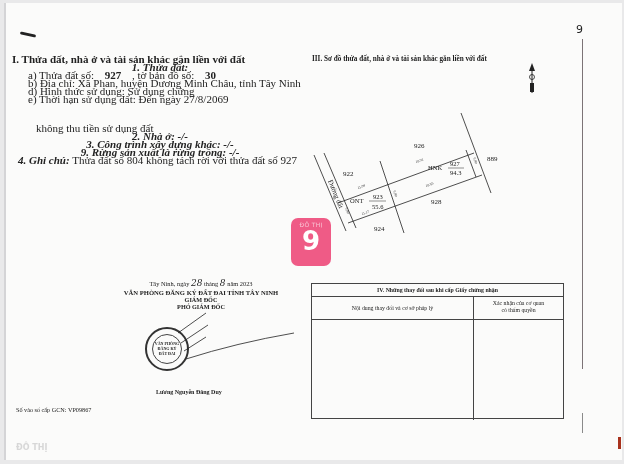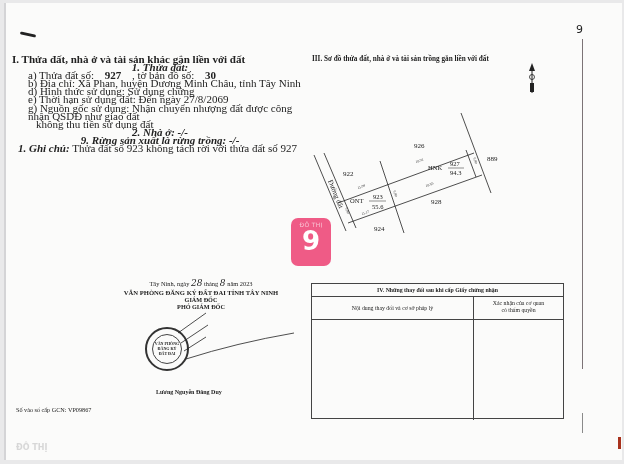--- a/index.html
+++ b/index.html
@@ -18,21 +18,21 @@
   }
   .scan-mark { position:absolute; left:14px; top:30px; width:16px; height:3px; background:#222; transform:rotate(12deg); border-radius:2px; }
   .page-number { position:absolute; left:570px; top:20px; font-size:11px; font-family:"DejaVu Sans", sans-serif; }
   .right-rule { position:absolute; left:576px; top:36px; width:1px; height:330px; background:#7c7376; }
   .right-rule2 { position:absolute; left:576px; top:410px; width:1px; height:20px; background:#8a8a8a; }
 
   .sec1 { position:absolute; left:6px; top:52px; width:290px; font-size:11px; line-height:8.1px; }
   .sec1 .h1 { font-weight:bold; }
   .sec1 .h2 { font-weight:bold; font-style:italic; padding-left:6px;text-align:center; }
   .sec1 .row { padding-left:16px; }
-  .sec1 .row2 { padding-left:24px; }
+  .sec1 .row2 { padding-left:24px;margin-top:20px; }
   .sec1 b { font-weight:bold; }
 
   .sec3 { position:absolute; left:306px; top:52px; font-size:7.2px; font-weight:bold; }
   .north { position:absolute; left:521px; top:60px; width:10px; height:32px; }
   .diagram { position:absolute; left:300px; top:90px; width:250px; height:140px; }
   .diagram text { font-family:"Liberation Serif", serif; fill:#222; }
 
   .badge {
     position:absolute; left:291px; top:218px; width:40px; height:48px;
     background:#ef5b86; border-radius:7px; color:#fff; text-align:center;
@@ -75,31 +75,31 @@
     <div class="h2">1. Thửa đất:</div>
     <div class="row">
       <span>a) Thửa đất số:</span>
       <b style="margin-left:8px;margin-right:8px;">927</b>
       <span>, tờ bản đồ số:</span>
       <b style="margin-left:8px;">30</b>
     </div>
     <div class="row">b) Địa chỉ: Xã Phan, huyện Dương Minh Châu, tỉnh Tây Ninh</div>
     <div class="row">d) Hình thức sử dụng: Sử dụng chứng</div>
     <div class="row">e) Thời hạn sử dụng đất: Đến ngày 27/8/2069</div>
-    <div class="row">g) Nguồn gốc sử dụng: Nhận chuyển nhượng đất được công nhận QSDĐ như giao đất</div>
     <div class="row2">không thu tiền sử dụng đất</div>
     <div class="h2">2. Nhà ở: -/-</div>
+    <div class="h2">3. Công trình xây dựng khác: -/-</div>
     <div class="h2">9. Rừng sản xuất là rừng trồng: -/-</div>
     <div style="padding-left:6px;">
-      <b><i>1. Ghi chú:</i></b>
-      <span>Thửa đất số 923  không tách rời với thửa đất số 927</span>
+      <b><i>4. Ghi chú:</i></b>
+      <span>Thửa đất số 804  không tách rời với thửa đất số 927</span>
     </div>
   </div>
 
-  <div class="sec3">III. Sơ đồ thửa đất, nhà ở và tài sản trồng gắn liền với đất</div>
+  <div class="sec3">III. Sơ đồ thửa đất, nhà ở và tài sản khác gắn liền với đất</div>
   <svg class="north" viewBox="0 0 10 32">
     <polygon points="5,0 2,8 8,8" fill="#222"></polygon>
     <line x1="5" y1="8" x2="5" y2="30" stroke="#222" stroke-width="1"></line>
     <circle cx="5" cy="14" r="2.5" fill="none" stroke="#222" stroke-width="0.8"></circle>
     <rect x="3" y="20" width="4" height="9" fill="#222"></rect>
   </svg>
 
   <svg class="diagram" viewBox="0 0 250 140">
 
     <line x1="18" y1="60" x2="50" y2="135" stroke="#222" stroke-width="0.8"></line>

